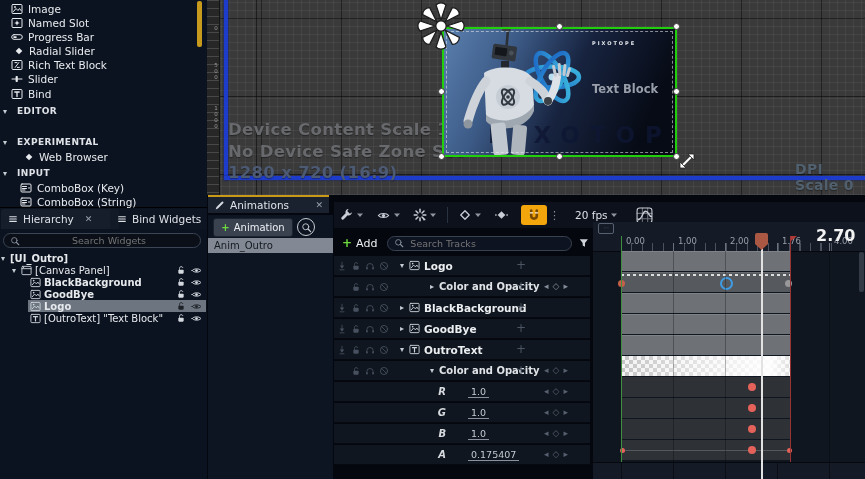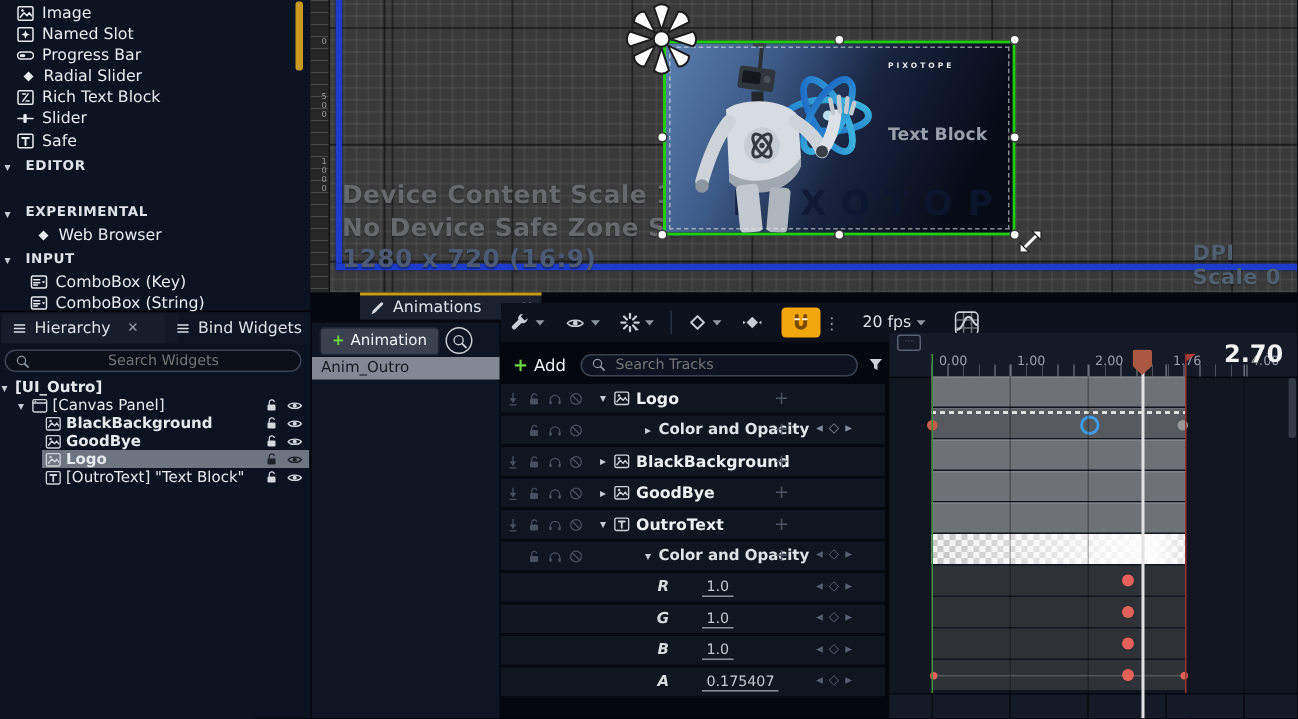--- a/index.html
+++ b/index.html
@@ -33,21 +33,21 @@
       repeating-linear-gradient(180deg,rgba(0,0,0,.5) 0 1px,transparent 1px 78px),
       repeating-linear-gradient(90deg,rgba(255,255,255,.05) 0 1px,transparent 1px 8px),
       repeating-linear-gradient(180deg,rgba(255,255,255,.05) 0 1px,transparent 1px 8px);
     background-position:41px 0,0 18px,1px 0,0 2px;}
   .blueline{background:#1d3ccc;box-shadow:0 0 2px #0c1f7a;}
   .ovtext{position:absolute;font-size:16.5px;font-weight:bold;color:#67696c;letter-spacing:.3px;text-shadow:0 1px 1px rgba(0,0,0,.35);}
   #widget{position:absolute;left:235px;top:27px;width:235px;height:130px;border:2px solid #21ce0b;box-sizing:border-box;background:#101a2e;}
   .handle{position:absolute;width:7px;height:7px;border-radius:50%;background:#fff;border:1px solid #3a3a3a;box-sizing:border-box;}
   
   #sequencer{left:207px;top:195px;width:658px;height:284px;background:#04070d;}
-  #animtab{position:absolute;left:1px;top:0;width:121px;height:18px;background:#1a2230;border-top:2px solid #c99a18;display:flex;align-items:center;gap:5px;padding:0 6px;box-sizing:border-box;font-size:10.5px;color:#dfe3e8;margin-left:32px;}
+  #animtab{position:absolute;left:1px;top:0;width:121px;height:18px;background:#1a2230;border-top:2px solid #c99a18;display:flex;align-items:center;gap:5px;padding:0 6px;box-sizing:border-box;font-size:10.5px;color:#dfe3e8;}
   #animpanel{position:absolute;left:1px;top:20px;width:125px;height:264px;background:#0d1522;}
   #btn-new-anim{position:absolute;left:5px;top:3px;width:78px;height:17px;background:#3a4250;border:1px solid #1c2330;border-radius:3px;display:flex;align-items:center;justify-content:center;gap:4px;font-size:10px;color:#eef1f4;}
   #btn-anim-search{position:absolute;left:89px;top:3px;width:18px;height:18px;border:1.5px solid #c7ccd2;border-radius:50%;color:#c7ccd2;display:flex;align-items:center;justify-content:center;box-sizing:border-box;}
   #anim-item{position:absolute;left:0;top:23px;width:125px;height:15px;background:#828994;color:#15191f;font-size:10px;display:flex;align-items:center;padding:0 6px;box-sizing:border-box;}
   #seq-toolbar{position:absolute;left:127px;top:7px;width:531px;height:26px;background:#0c111b;display:flex;align-items:center;color:#c9ced6;}
   .tbtn{display:flex;align-items:center;gap:2px;margin:0 6px;color:#c9ced6;}
   .caret{color:#8f96a0;}
   #magnet-btn{width:26px;height:20px;background:#f3a60b;border-radius:3px;display:flex;align-items:center;justify-content:center;color:#7a4a00;}
   #track-header{position:absolute;left:127px;top:38px;width:256px;height:20px;display:flex;align-items:center;}
   #tsearch{display:flex;align-items:center;gap:4px;width:190px;height:15px;border:1px solid #39424f;border-radius:8px;background:#0d1320;padding:0 6px;box-sizing:border-box;}
@@ -223,21 +223,21 @@
     <div class="pal-row" style="top:72px;left:11px">
         <svg class="ic" width="12" height="12">
           <use href="#s-slider"></use>
         </svg>
         <span class="nw">Slider</span>
       </div>
     <div class="pal-row" style="top:87px;left:11px">
         <svg class="ic" width="12" height="12">
           <use href="#s-text"></use>
         </svg>
-        <span class="nw">Safe</span>
+        <span class="nw">Bind</span>
       </div>
 
     <div class="pal-row pal-cat" style="top:104px;left:3px">
         <span class="exp">▾</span>
         <span class="nw">EDITOR</span>
       </div>
     <div class="pal-row pal-cat" style="top:135px;left:3px">
         <span class="exp">▾</span>
         <span class="nw">EXPERIMENTAL</span>
       </div>

